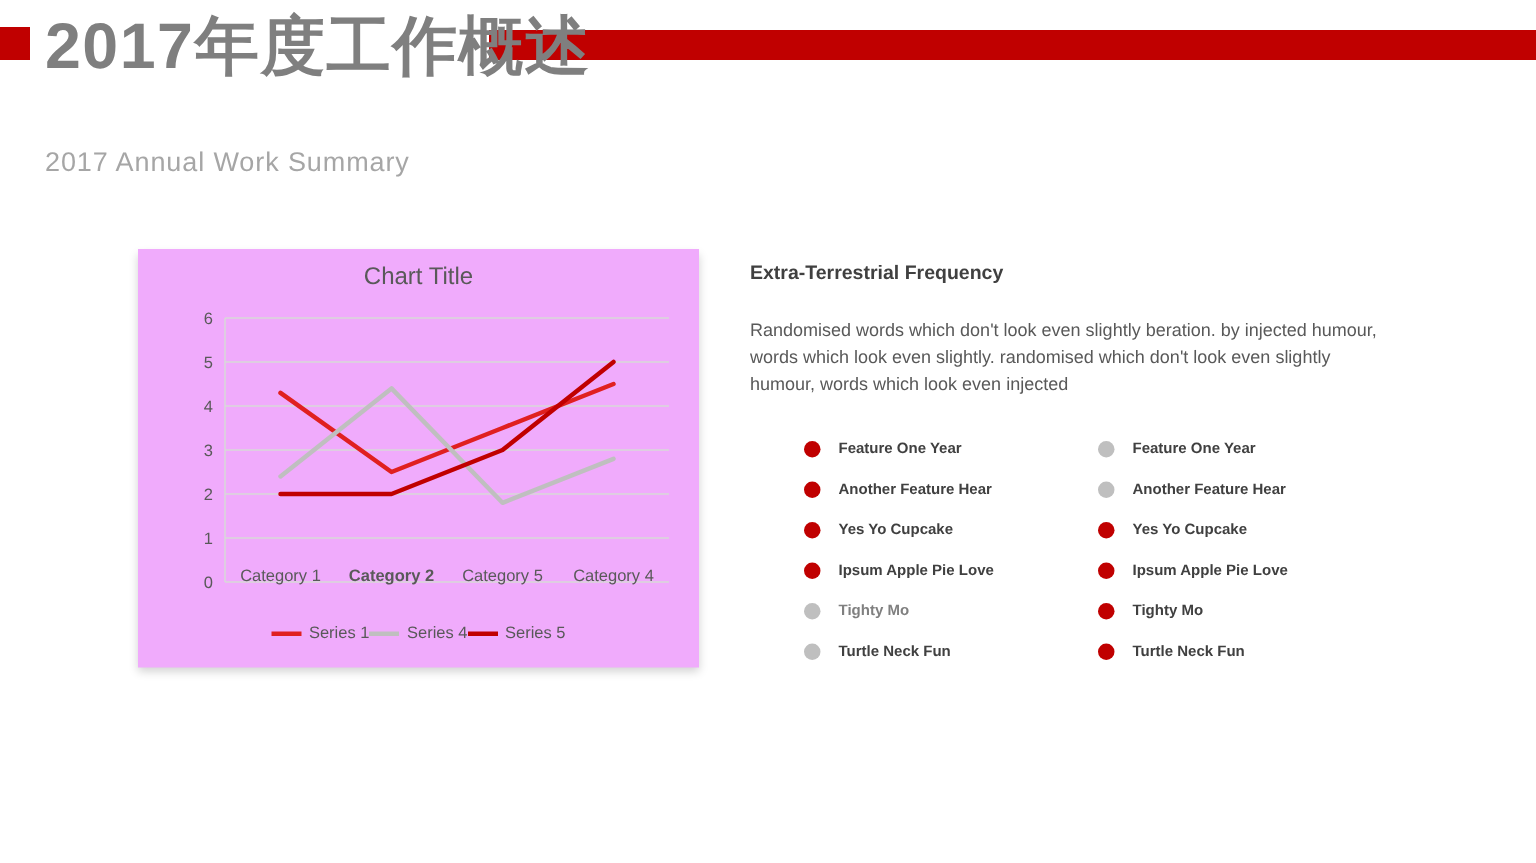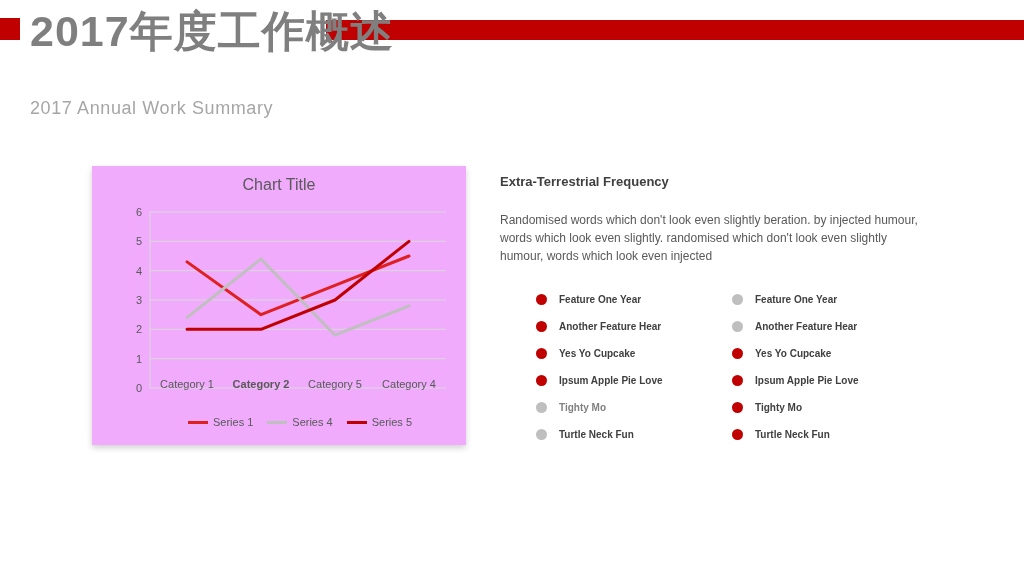--- a/index.html
+++ b/index.html
@@ -107,22 +107,20 @@
   }
 
   .legend {
     position: absolute;
     left: 0;
     top: 250px;
     width: 374px;
     display: flex;
     justify-content: center;
     align-items: center;
-    gap: 14px;
-    padding-left: 21px;
   }
   .legend-item {
     display: flex;
     align-items: center;
     gap: 5px;
   }
   .legend-swatch {
     width: 20px;
     height: 3px;
     display: inline-block;

